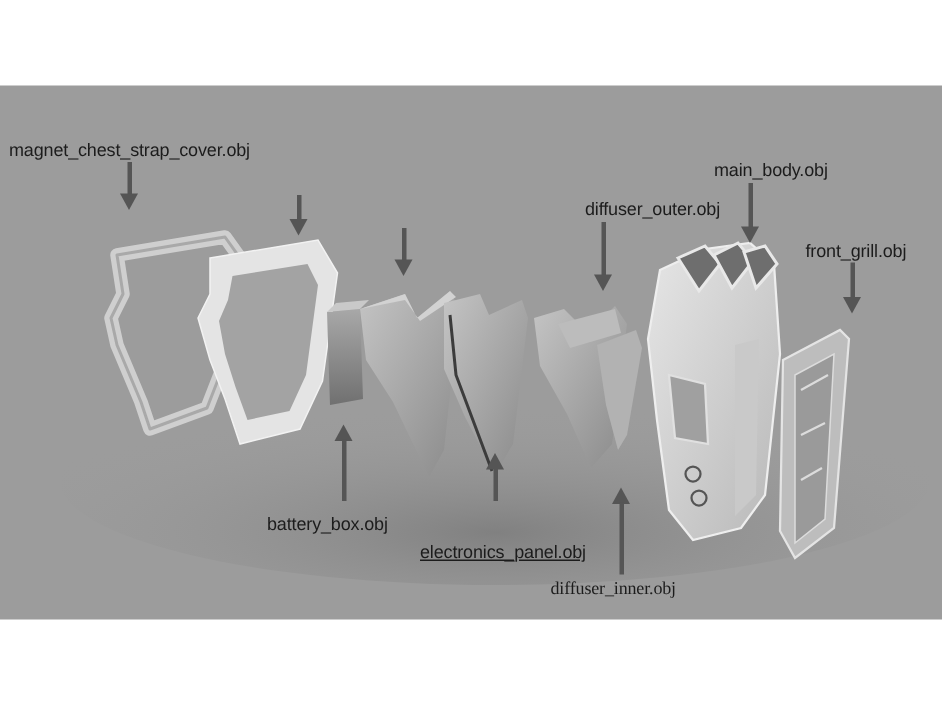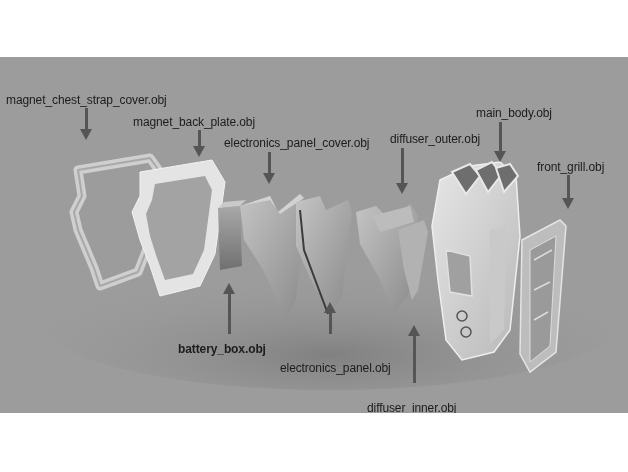--- a/index.html
+++ b/index.html
@@ -93,44 +93,42 @@
       <path d="M522,240 L560,220 L566,226 L556,352 L530,372 L520,354 Z" fill="#bdbdbd" stroke="#e4e4e4" stroke-width="1.5"></path>
       <path d="M530,250 L556,236 L550,346 L530,362 Z" fill="#9a9a9a" stroke="#dcdcdc" stroke-width="1"></path>
       <path d="M534,260 L552,250 M534,290 L550,282 M534,320 L548,312" stroke="#dcdcdc" stroke-width="1.5"></path>
     </g>
   </svg>
 
   <div class="label" style="left:6px; top:37px;">magnet_chest_strap_cover.obj</div>
   <div class="arrow" style="left:85px; top:51px; height:22px;"></div>
   <div class="head-down" style="left:80px; top:72px;"></div>
 
-  <div class="label" style="left:133px; top:59px;">magnet_back_plate.obj</div>
   <div class="arrow" style="left:198px; top:73px; height:17px;"></div>
   <div class="head-down" style="left:193px; top:89px;"></div>
 
-  <div class="label" style="left:224px; top:80px;">electronics_panel_cover.obj</div>
   <div class="arrow" style="left:268px; top:95px; height:22px;"></div>
   <div class="head-down" style="left:263px; top:116px;"></div>
 
   <div class="label" style="left:390px; top:76px;">diffuser_outer.obj</div>
   <div class="arrow" style="left:401px; top:91px; height:36px;"></div>
   <div class="head-down" style="left:396px; top:126px;"></div>
 
   <div class="label" style="left:476px; top:50px;">main_body.obj</div>
   <div class="arrow" style="left:499px; top:65px; height:30px;"></div>
   <div class="head-down" style="left:494px; top:94px;"></div>
 
   <div class="label" style="left:537px; top:104px;">front_grill.obj</div>
   <div class="arrow" style="left:567px; top:118px; height:24px;"></div>
   <div class="head-down" style="left:562px; top:141px;"></div>
 
   <div class="head-up" style="left:223px; top:226px;"></div>
   <div class="arrow" style="left:228px; top:236px; height:41px;"></div>
-  <div class="label" style="left:178px; top:286px;font-weight:bold;">battery_box.obj</div>
+  <div class="label" style="left:178px; top:286px;">battery_box.obj</div>
 
   <div class="head-up" style="left:324px; top:245px;"></div>
   <div class="arrow" style="left:329px; top:255px; height:22px;"></div>
-  <div class="label" style="left:280px; top:305px;">electronics_panel.obj</div>
+  <div class="label" style="left:280px; top:305px;text-decoration:underline;">electronics_panel.obj</div>
 
   <div class="head-up" style="left:408px; top:268px;"></div>
   <div class="arrow" style="left:413px; top:278px; height:48px;"></div>
-  <div class="label" style="left:367px; top:345px;">diffuser_inner.obj</div>
+  <div class="label" style="left:367px; top:329px;font-family:Liberation Serif, serif;">diffuser_inner.obj</div>
 </div>
 
 </body></html>

